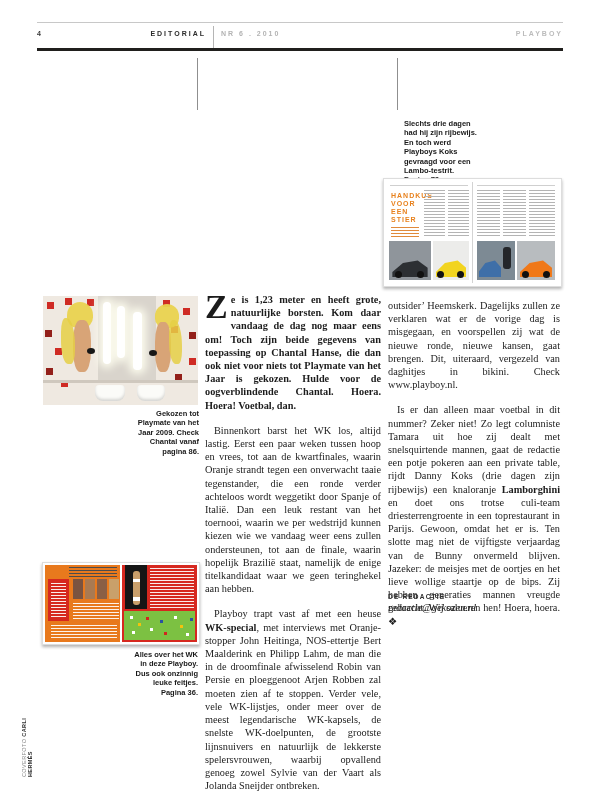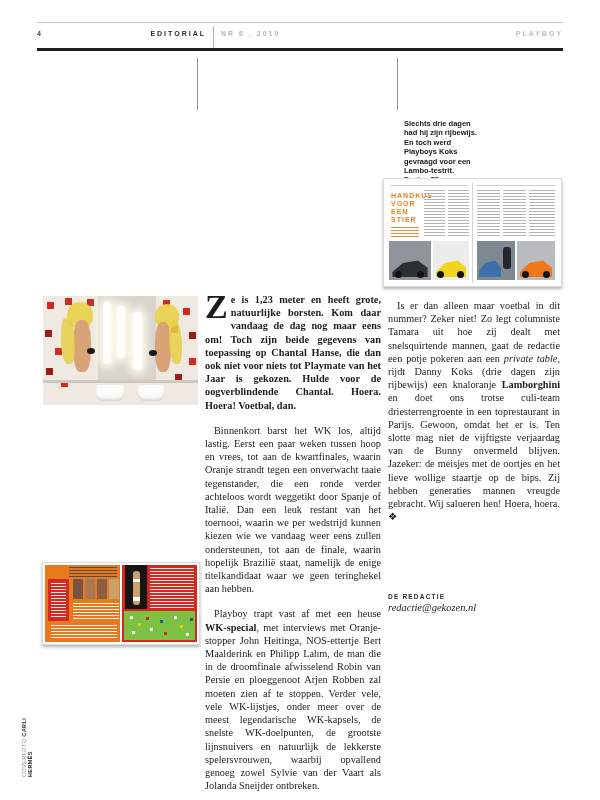--- a/index.html
+++ b/index.html
@@ -25,21 +25,21 @@
   .cap{font-family:"Liberation Sans",sans-serif;font-weight:bold;font-size:7.5px;
        line-height:9.4px;color:#191919;white-space:pre-line;}
   .cap-r{text-align:right;}
 
   
   .bodycol{font-size:10.3px;line-height:13.2px;text-align:justify;}
   .bodycol p{margin:0 0 12px 0;text-indent:9px;}
   .bodycol p.first{text-indent:0;}
   .lead{font-weight:bold;}
   .dropcap{float:left;font-size:34px;line-height:26px;font-weight:bold;padding:1px 3px 0 0;}
-  .ital{font-style:italic;}
+  .ital{}
   .bld{font-weight:bold;}
 
   .signoff-name{font-family:"Liberation Sans",sans-serif;font-size:6.5px;letter-spacing:1.2px;
                 font-weight:bold;color:#2e2e2e;}
   .signoff-mail{font-style:italic;font-size:10.5px;color:#222;}
 
   
   .photo1{left:43px;top:296px;width:155px;height:109px;background:#efe9e1;overflow:hidden;}
   .rs{position:absolute;width:7px;height:7px;background:#cf2b24;}
   .rs.dk{background:#93201a;}
@@ -131,20 +131,25 @@
     <div class="fig-coat" style="left:18px;top:22px;width:14px;height:46px;"></div>
     <div class="glove" style="left:44px;top:52px;width:8px;height:6px;"></div>
     <div class="fig-hood" style="left:112px;top:8px;width:24px;height:24px;"></div>
     <div class="fig-body" style="left:112px;top:26px;width:16px;height:50px;"></div>
     <div class="fig-coat" style="left:126px;top:24px;width:13px;height:44px;"></div>
     <div class="glove" style="left:106px;top:54px;width:8px;height:6px;"></div>
     <div class="counter"></div>
     <div class="sink" style="left:52px;width:30px;"></div>
     <div class="sink" style="left:94px;width:28px;"></div>
   </div>
+  <div class="abs cap cap-r" style="left:44px;top:409px;width:155px;">Gekozen tot
+Playmate van het
+Jaar 2009. Check
+Chantal vanaf
+pagina 86.</div>
 
   <div class="abs card thumb2">
     <div class="t2-left">
       <div class="abs tx dk" style="left:24px;top:2px;width:48px;height:11px;"></div>
       <div class="t2-redpanel">
         <div class="abs tx wt" style="left:3px;top:4px;width:15px;height:34px;"></div>
       </div>
       <div class="pl-photo" style="left:28px;background:#7a5340;"></div>
       <div class="pl-photo" style="left:40px;background:#a97a52;"></div>
       <div class="pl-photo" style="left:52px;background:#8a5f45;"></div>
@@ -167,20 +172,25 @@
         <i class="dot" style="left:26px;top:17px;background:#fff;"></i>
         <i class="dot" style="left:36px;top:9px;background:#2a52a0;"></i>
         <i class="dot" style="left:40px;top:21px;background:#d0261f;"></i>
         <i class="dot" style="left:50px;top:5px;background:#fff;"></i>
         <i class="dot" style="left:56px;top:14px;background:#f4c20d;"></i>
         <i class="dot" style="left:62px;top:22px;background:#fff;"></i>
         <i class="dot" style="left:66px;top:7px;background:#2a52a0;"></i>
       </div>
     </div>
   </div>
+  <div class="abs cap cap-r" style="left:44px;top:650px;width:154px;">Alles over het WK
+in deze Playboy.
+Dus ook onzinnig
+leuke feitjes.
+Pagina 36.</div>
 
   <div class="abs credit"><span>COVERFOTO </span><b>CARLI HERMÈS</b></div>
 
   <div class="abs bodycol" style="left:205px;top:293px;width:176px;">
     <p class="first lead"><span class="dropcap">Z</span><span>e is 1,23 meter en heeft grote, natuurlijke borsten. Kom daar vandaag de dag nog maar eens om! Toch zijn beide gegevens van toepassing op Chantal Hanse, die dan ook niet voor niets tot Playmate van het Jaar is gekozen. Hulde voor de oogverblindende Chantal. Hoera. Hoera! Voetbal, dan.</span></p>
     <p>Binnenkort barst het WK los, altijd lastig. Eerst een paar weken tussen hoop en vrees, tot aan de kwartfinales, waarin Oranje strandt tegen een onverwacht taaie tegenstander, die een ronde verder achteloos wordt weggetikt door Spanje of Italië. Dan een leuk restant van het toernooi, waarin we per wedstrijd kunnen kiezen wie we vandaag weer eens zullen ondersteunen, tot aan de finale, waarin hopelijk Brazilië staat, namelijk de enige titelkandidaat waar we geen teringhekel aan hebben.</p>
     <p><span>Playboy trapt vast af met een heuse </span><span class="bld">WK-special</span><span>, met interviews met Oranje-stopper John Heitinga, NOS-ettertje Bert Maalderink en Philipp Lahm, de man die in de droomfinale afwisselend Robin van Persie en ploeggenoot Arjen Robben zal moeten zien af te stoppen. Verder vele, vele WK-lijstjes, onder meer over de meest legendarische WK-kapsels, de snelste WK-doelpunten, de grootste lijnsnuivers en natuurlijk de lekkerste spelersvrouwen, waarbij opvallend genoeg zowel Sylvie van der Vaart als Jolanda Sneijder ontbreken.</span></p>
 
   </div>
 
@@ -221,19 +231,20 @@
       <div class="abs" style="left:26px;top:6px;width:8px;height:22px;background:#24262a;border-radius:3px;"></div>
     </div>
     <div class="photo" style="left:133px;top:62px;width:38px;height:39px;background:#b8bcbf;">
       <div class="car" style="background:#f07818;"></div>
       <span class="wheel" style="left:5px;"></span>
       <span class="wheel" style="left:26px;"></span>
     </div>
   </div>
 
   <div class="abs bodycol" style="left:388px;top:299px;width:172px;">
+    <p class="first">outsider’ Heemskerk. Dagelijks zullen ze verklaren wat er de vorige dag is misgegaan, en voorspellen zij wat de nieuwe ronde, nieuwe kansen, gaat brengen. Dit, uiteraard, vergezeld van daghitjes in bikini. Check www.playboy.nl.</p>
     <p><span>Is er dan alleen maar voetbal in dit nummer? Zeker niet! Zo legt columniste Tamara uit hoe zij dealt met snelsquirtende mannen, gaat de redactie een potje pokeren aan een </span><span class="ital">private table</span><span>, rijdt Danny Koks (drie dagen zijn rijbewijs) een knaloranje </span><span class="bld">Lamborghini</span><span> en doet ons trotse culi-team driesterrengroente in een toprestaurant in Parijs. Gewoon, omdat het er is. Ten slotte mag niet de vijftigste verjaardag van de Bunny onvermeld blijven. Jazeker: de meisjes met de oortjes en het lieve wollige staartje op de bips. Zij hebben generaties mannen vreugde gebracht. Wij salueren hen! Hoera, hoera. ❖</span></p>
   </div>
 
   <div class="abs signoff-name" style="left:388px;top:593px;">DE REDACTIE</div>
   <div class="abs signoff-mail" style="left:388px;top:602px;">redactie@gekozen.nl</div>
 
 </div>
 
 </body></html>

